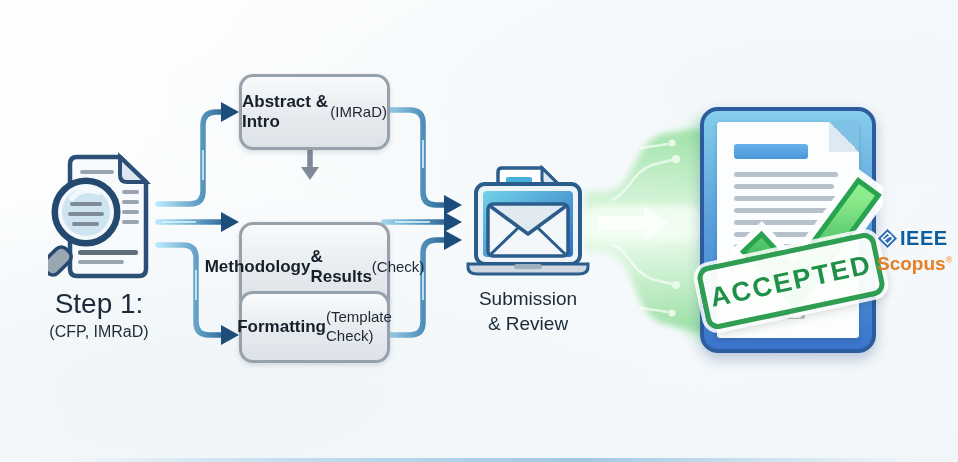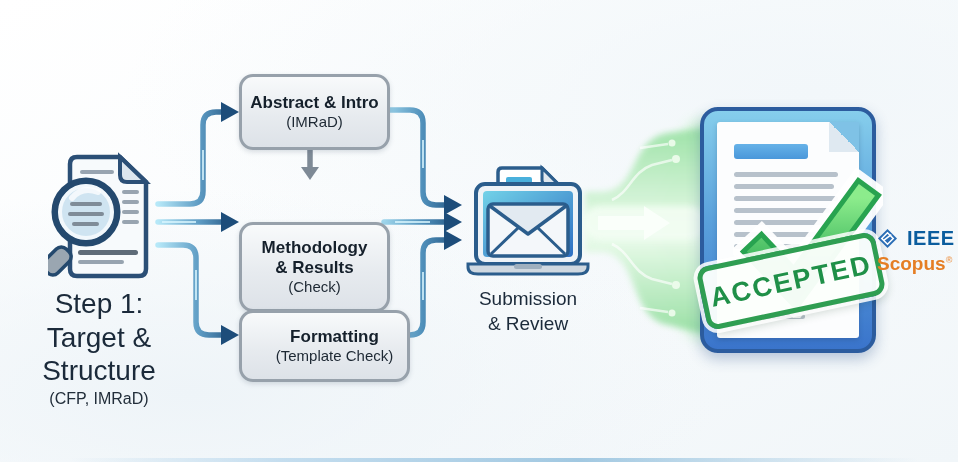--- a/index.html
+++ b/index.html
@@ -13,21 +13,21 @@
   }
   .abs{position:absolute;}
   svg{display:block;}
 
   
   .pbox{
     position:absolute;left:239px;width:145px;
     border:3px solid #97a1ab;border-radius:14px;
     background:linear-gradient(180deg,#f8fafb 0%,#e7ebef 55%,#dde2e8 100%);
     box-shadow:0 2px 5px rgba(60,80,100,.18);
-    display:flex;flex-direction:column;align-items:center;justify-content:center;
+    display:flex;align-items:center;justify-content:center;
     color:#15202b;
   }
   .pbox .bt{font-weight:bold;font-size:17px;line-height:1.18;}
   .pbox .bs{font-size:15px;line-height:1.25;color:#1d2833;}
 
   
   .step1{position:absolute;left:2px;top:287px;width:194px;text-align:center;color:#1b2a3a;}
   .step1 .l1,.step1 .l2{font-weight:normal;font-size:28px;line-height:1.2;}
   .step1 .l3{font-size:16px;line-height:1.35;color:#222e3a;}
 
@@ -64,21 +64,21 @@
     box-shadow:0 0 0 4px rgba(255,255,255,.85),2px 5px 10px rgba(20,60,30,.20);
     display:flex;align-items:center;justify-content:center;
   }
   .stamp span{
     font-weight:bold;font-size:27px;letter-spacing:2px;color:#1f9048;
     text-shadow:0 1px 0 rgba(255,255,255,.6);
   }
 
   
   .logos{position:absolute;left:877px;top:227px;width:80px;}
-  .ieee-row{display:flex;align-items:center;gap:9px;}
+  .ieee-row{display:flex;align-items:center;gap:2px;}
   .ieee-txt{font-weight:bold;font-size:20px;color:#0b5d9e;letter-spacing:.5px;}
   .scopus{font-size:19px;color:#e57e24;margin-top:3px;font-weight:bold;}
   .scopus sup{font-size:9px;color:#eda05e;}
 
   
   .bline{
     position:absolute;bottom:0;left:70px;right:40px;height:4px;border-radius:2px;
     background:linear-gradient(90deg,rgba(173,208,233,0) 0%,#bcd9ed 25%,#93c0dd 60%,rgba(173,208,233,0) 100%);
     opacity:.85;
   }
@@ -195,34 +195,33 @@
     <g fill="#7f8c98">
       <rect x="22" y="50" width="32" height="4" rx="2"></rect>
       <rect x="20" y="60" width="36" height="4" rx="2"></rect>
       <rect x="24" y="70" width="27" height="4" rx="2"></rect>
     </g>
     <path d="M24,46 q10,-12 26,-6" stroke="#ffffff" stroke-width="6" fill="none" opacity=".75" stroke-linecap="round"></path>
   </svg>
 
   <div class="step1">
     <div class="l1">Step 1:</div>
-    <div class="l2">Target &amp; Structure</div>
     <div class="l3">(CFP, IMRaD)</div>
   </div>
 
   <div class="pbox" style="top:74px;height:70px;">
     <div class="bt">Abstract &amp; Intro</div>
     <div class="bs">(IMRaD)</div>
   </div>
   <div class="pbox" style="top:182px;height:84px;margin-top:40px;">
     <div class="bt">Methodology</div>
     <div class="bt">&amp; Results</div>
     <div class="bs">(Check)</div>
   </div>
-  <div class="pbox" style="top:310px;height:66px;padding-left:20px;">
+  <div class="pbox" style="top:291px;height:66px;">
     <div class="bt">Formatting</div>
     <div class="bs">(Template Check)</div>
   </div>
 
   <svg class="abs" style="left:466px;top:164px;" width="124" height="112" viewBox="0 0 124 112">
     <path d="M32,8 Q32,4 36,4 H76 L92,20 V62 H32 Z" fill="#ffffff" stroke="#2b5d8c" stroke-width="3.5"></path>
     <path d="M76,4 V16 Q76,20 80,20 H92 Z" fill="#dfe7ee" stroke="#2b5d8c" stroke-width="3"></path>
     <rect x="40" y="13" width="26" height="9" rx="2" fill="#49b0dc"></rect>
     <g fill="#8fb6d4">
       <rect x="40" y="28" width="42" height="3.5" rx="1.75"></rect>

